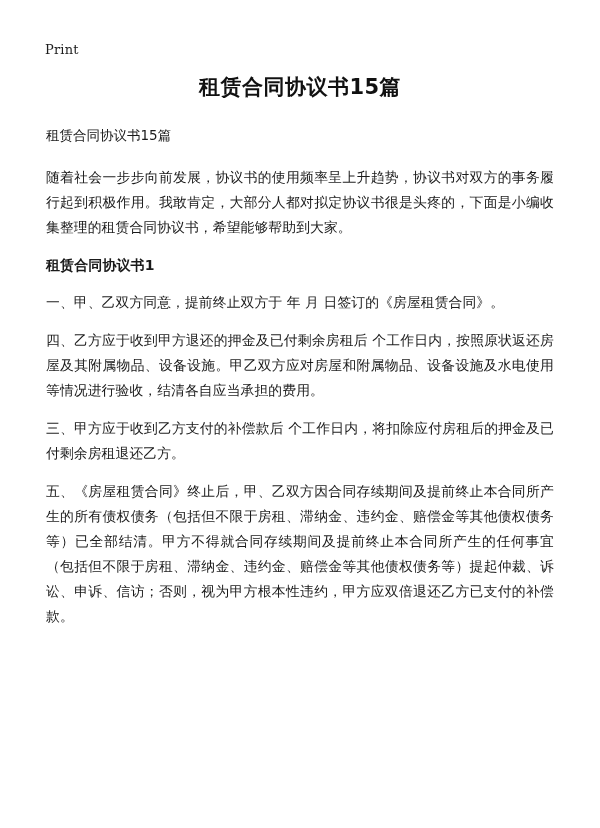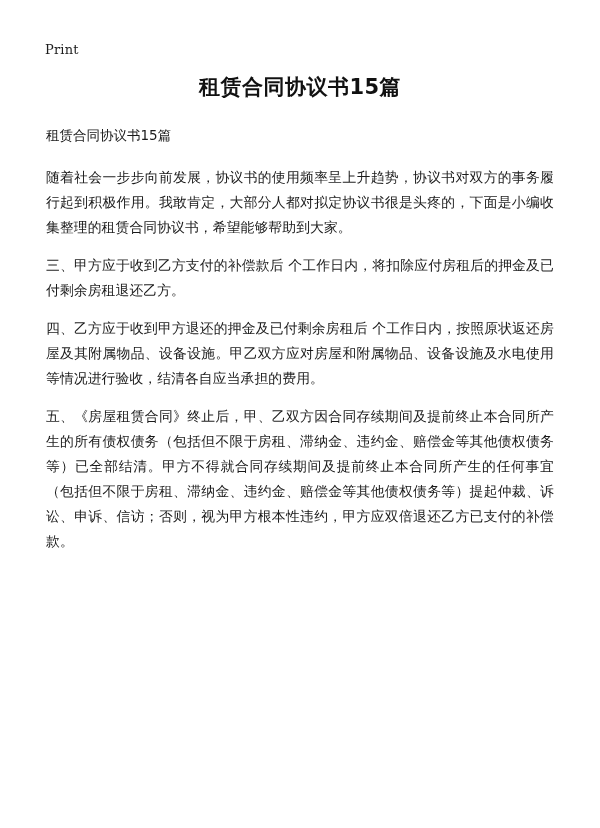--- a/index.html
+++ b/index.html
@@ -77,24 +77,26 @@
   <div class="print-label">Print</div>
 
   <div class="doc-body">
 
     <h1 class="doc-title">租赁合同协议书15篇</h1>
 
     <p class="subtitle">租赁合同协议书15篇</p>
 
     <p class="para">随着社会一步步向前发展，协议书的使用频率呈上升趋势，协议书对双方的事务履行起到积极作用。我敢肯定，大部分人都对拟定协议书很是头疼的，下面是小编收集整理的租赁合同协议书，希望能够帮助到大家。</p>
 
+    <p class="para h-bold">租赁合同协议书1</p>
 
 
+    <p class="para">一、甲、乙双方同意，提前终止双方于 年 月 日签订的《房屋租赁合同》。</p>
 
 
+    <p class="para">四、乙方应于收到甲方退还的押金及已付剩余房租后 个工作日内，按照原状返还房屋及其附属物品、设备设施。甲乙双方应对房屋和附属物品、设备设施及水电使用等情况进行验收，结清各自应当承担的费用。</p>
+
     <p class="para">三、甲方应于收到乙方支付的补偿款后 个工作日内，将扣除应付房租后的押金及已付剩余房租退还乙方。</p>
-
-    <p class="para">四、乙方应于收到甲方退还的押金及已付剩余房租后 个工作日内，按照原状返还房屋及其附属物品、设备设施。甲乙双方应对房屋和附属物品、设备设施及水电使用等情况进行验收，结清各自应当承担的费用。</p>
 
     <p class="para">五、《房屋租赁合同》终止后，甲、乙双方因合同存续期间及提前终止本合同所产生的所有债权债务（包括但不限于房租、滞纳金、违约金、赔偿金等其他债权债务等）已全部结清。甲方不得就合同存续期间及提前终止本合同所产生的任何事宜（包括但不限于房租、滞纳金、违约金、赔偿金等其他债权债务等）提起仲裁、诉讼、申诉、信访；否则，视为甲方根本性违约，甲方应双倍退还乙方已支付的补偿款。</p>
 
   </div>
 </div>
 
 </body></html>

